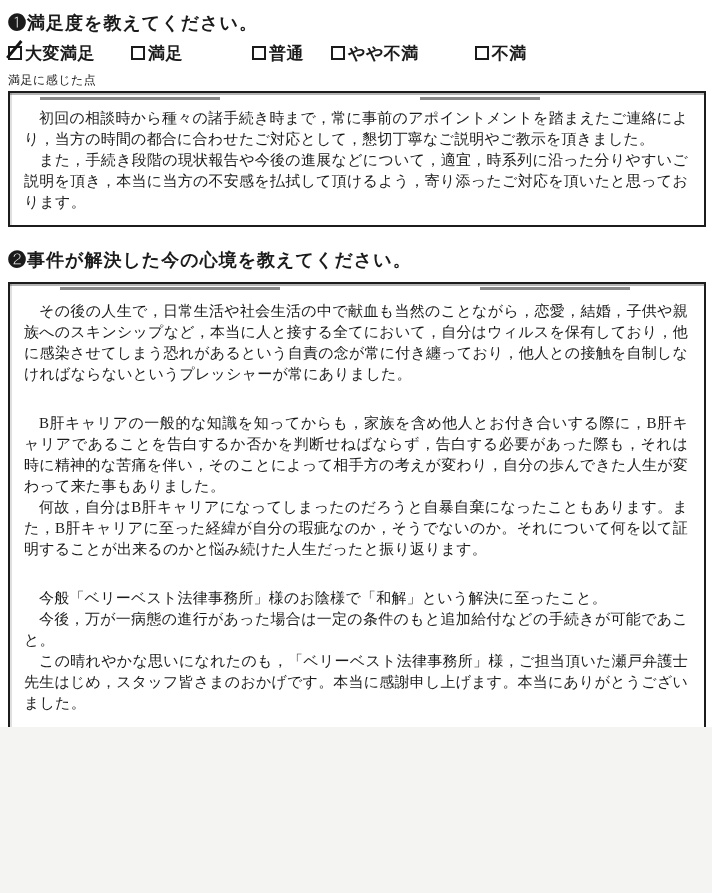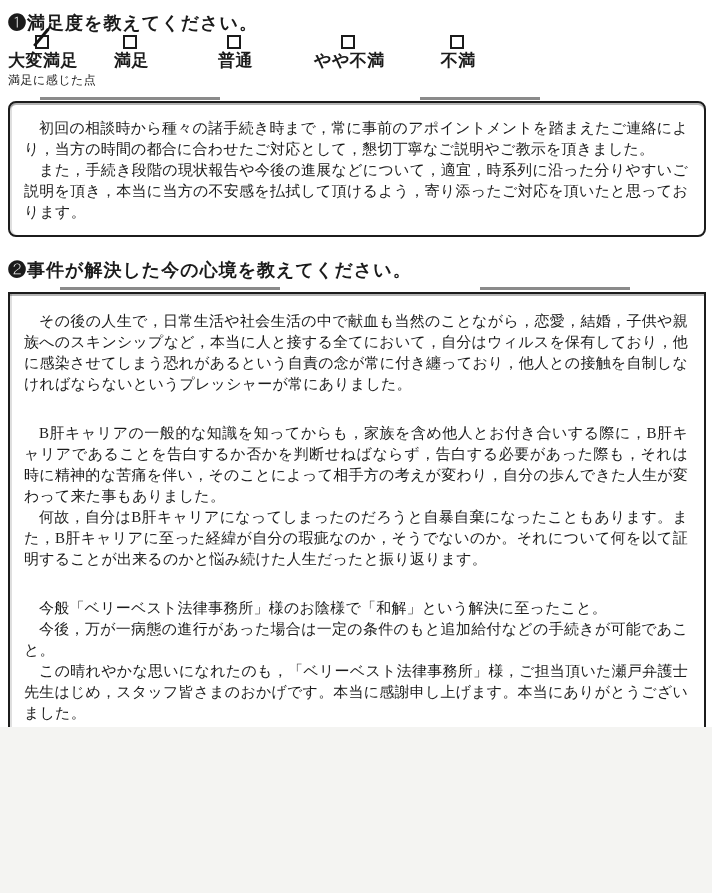--- a/index.html
+++ b/index.html
@@ -25,24 +25,24 @@
     letter-spacing:1px;
     line-height:26px;
   }
   
   .options-row {
     display:flex;
     align-items:center;
     margin-top:5px;
     height:24px;
   }
-  .option { display:inline-flex; align-items:center; white-space:nowrap;flex-direction:column; }
+  .option { display:inline-flex; align-items:center; white-space:nowrap; }
   .option:nth-child(2) { margin-left:36px; }
   .option:nth-child(3) { margin-left:69px; }
-  .option:nth-child(4) { margin-left:61px;justify-content:center; }
+  .option:nth-child(4) { margin-left:27px;justify-content:center; }
   .option:nth-child(5) { margin-left:56px; }
   .cbox {
     position:relative;
     display:inline-block;
     width:14px; height:14px;
     border:2px solid #1b1b1b;
     margin-right:3px;
     background:#fff;
   }
   .option.checked .cbox::after {
@@ -74,21 +74,21 @@
     padding:15px 16px 12px 14px;
   }
   .answer-box p {
     font-size:15px;
     line-height:21px;
     text-indent:1em;
     letter-spacing:0.2px;
     text-align:justify;
   }
   .answer-box p.gap { margin-top:28px; }
-  .box1 { margin-top:12px; min-height:125px;border-radius:8px; }
+  .box1 { margin-top:2px; min-height:125px; }
   .box2 { margin-top:9px; min-height:590px; padding-top:17px; }
   .q2-block { margin-top:20px; }
   
   .streak {
     position:absolute;
     height:3px;
     background:#2a2a2a;
     opacity:.55;
     pointer-events:none;
   }

